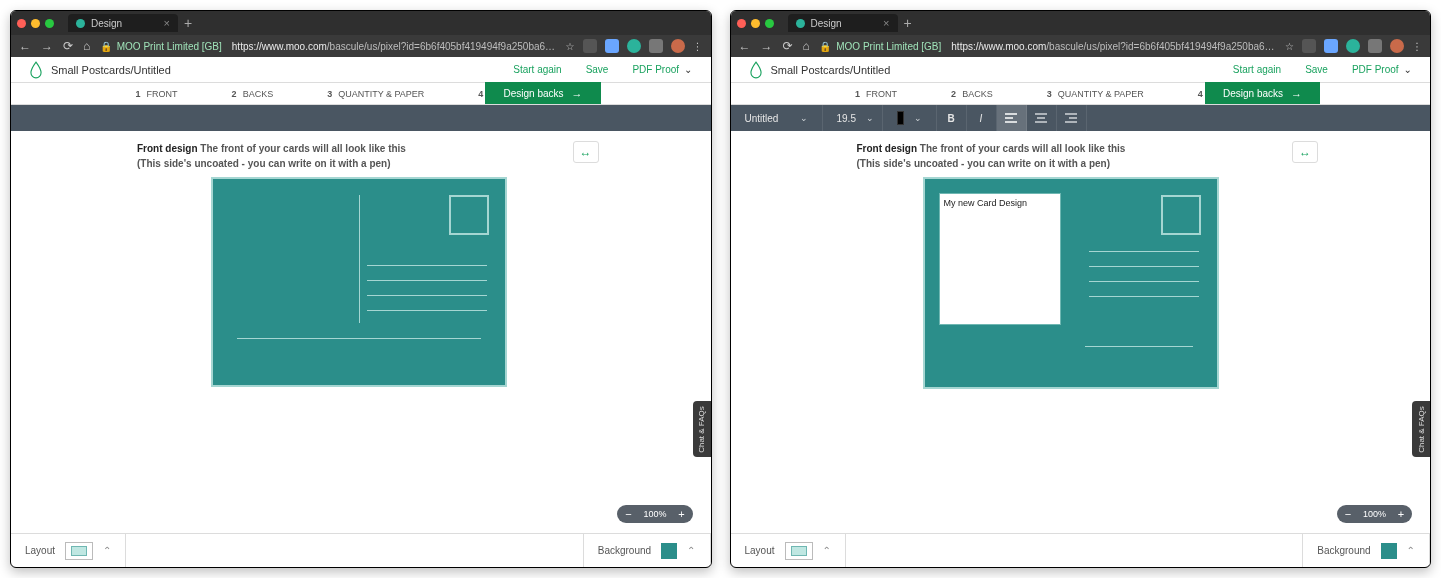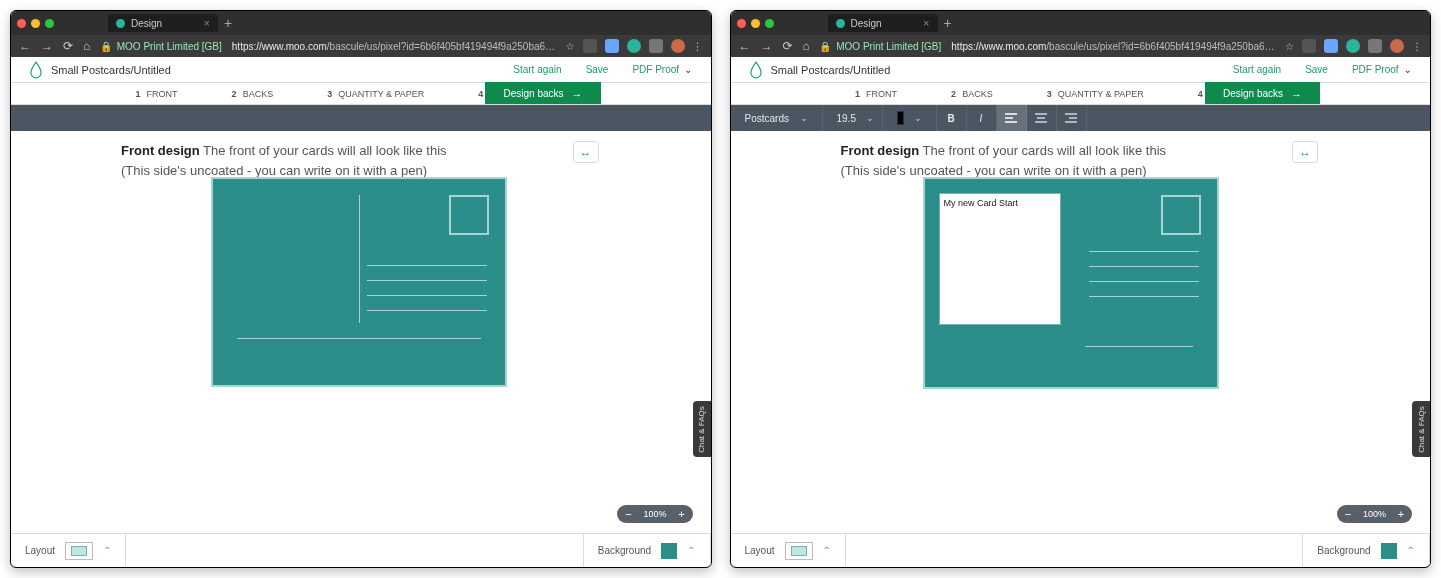--- a/index.html
+++ b/index.html
@@ -39,21 +39,21 @@
     position:relative;
     box-shadow:0 4px 12px rgba(0,0,0,.25);
   }
   
   .tabbar{background:var(--tabdark);height:24px;display:flex;align-items:center;padding:0 6px;gap:6px;}
   .traffic{display:flex;gap:5px;margin-right:8px;}
   .dot{width:9px;height:9px;border-radius:50%;}
   .dot.r{background:#ff5f57;}
   .dot.y{background:#febc2e;}
   .dot.g{background:#28c840;}
-  .tab{background:#1e1e1e;color:#ccc;height:18px;width:110px;border-top-left-radius:4px;border-top-right-radius:4px;display:flex;align-items:center;padding:0 8px;gap:6px;font-size:10px;position:relative;margin-left:40px;}
+  .tab{background:#1e1e1e;color:#ccc;height:18px;width:110px;border-top-left-radius:4px;border-top-right-radius:4px;display:flex;align-items:center;padding:0 8px;gap:6px;font-size:10px;position:relative;}
   .tab .fav{width:9px;height:9px;border-radius:50%;background:#2bb39b;}
   .tab .close{margin-left:auto;color:#888;font-size:11px;}
   .newtab{color:#aaa;font-size:14px;cursor:pointer;}
   .urlbar{background:var(--urlbar);height:22px;display:flex;align-items:center;padding:0 8px;color:#c7c7c7;font-size:10px;gap:10px;}
   .urlbar .navico{color:#c7c7c7;font-size:12px;cursor:pointer;}
   .lock{display:inline-flex;align-items:center;gap:4px;color:#9fe2b8;}
   .url{color:#bdbdbd;white-space:nowrap;overflow:hidden;text-overflow:ellipsis;flex:1;}
   .url .host{color:#eaeaea;}
   .urlright{display:flex;align-items:center;gap:8px;margin-left:auto;}
   .exticon{width:14px;height:14px;border-radius:3px;display:inline-block;background:#555;}
@@ -79,21 +79,21 @@
   .toolbar{height:26px;background:var(--greybar);display:flex;align-items:stretch;color:#e6e6e6;font-size:10px;}
   .toolbar.empty{background:var(--greybar);}
   .tseg{display:flex;align-items:center;padding:0 14px;border-right:1px solid rgba(255,255,255,.09);gap:10px;cursor:pointer;}
   .tseg.wide{width:92px;justify-content:space-between;}
   .tseg .chev{font-size:9px;color:#cfd4d8;}
   .swatch{width:14px;height:14px;background:#000;border:1px solid rgba(255,255,255,.2);}
   .tseg.icon{width:30px;justify-content:center;padding:0;}
   .tseg.icon.active{background:rgba(255,255,255,.16);}
   
   .canvasarea{flex:1;position:relative;background:#fff;overflow:hidden;}
-  .desc{position:absolute;left:110px;top:10px;font-size:13px;color:#555;line-height:1.5;}
+  .desc{position:absolute;left:126px;top:10px;font-size:10px;color:#555;line-height:1.5;font-weight:bold;}
   .desc b{color:#222;}
   .rotatebtn{position:absolute;right:112px;top:10px;width:26px;height:22px;border:1px solid var(--border);border-radius:3px;display:flex;align-items:center;justify-content:center;color:var(--green);cursor:pointer;font-size:12px;}
   
   .card{position:absolute;background:var(--teal);border:2px solid #a5d6d2;}
   .card.small{left:200px;top:46px;width:296px;height:210px;}
   .card.large{left:192px;top:46px;width:296px;height:212px;}
   .card .stamp{position:absolute;right:16px;top:16px;width:40px;height:40px;border:2px solid #a5d6d2;}
   .card .vline{position:absolute;left:50%;top:16px;bottom:62px;width:0;border-left:1px solid #a5d6d2;}
   .card .hline{position:absolute;left:24px;right:24px;height:0;border-top:1px solid #a5d6d2;}
   .card .rlines{position:absolute;right:18px;top:86px;width:120px;display:flex;flex-direction:column;gap:14px;}
@@ -303,21 +303,21 @@
         <span>REVIEW &amp; PURCHASE</span>
       </div>
     <div class="designbtn">
       <span>Design backs</span>
       <span class="arrow">→</span>
     </div>
   </div>
 
   <div class="toolbar">
     <div class="tseg wide">
-      <span>Postcards</span>
+      <span>Untitled</span>
       <span class="chev">⌄</span>
     </div>
     <div class="tseg" style="width:60px;justify-content:space-between;">
       <span>19.5</span>
       <span class="chev">⌄</span>
     </div>
     <div class="tseg" style="width:54px;justify-content:space-between;">
       <span class="swatch"></span>
       <span class="chev">⌄</span>
     </div>
@@ -354,21 +354,21 @@
     <div class="card large">
       <div class="stamp"></div>
       <div class="rlines" style="top:72px;width:110px;">
           <div></div>
           <div></div>
           <div></div>
           <div></div>
         </div>
       <div class="hline" style="bottom:40px;left:160px;"></div>
       <div class="textbox">
-        <span>My new Card Start</span>
+        <span>My new Card Design</span>
       </div>
     </div>
 
     <div class="chattab">
         <span>Chat &amp; FAQs</span>
       </div>
     <div class="zoom">
       <span class="zbtn">−</span>
       <span>100%</span>
       <span class="zbtn">+</span>

